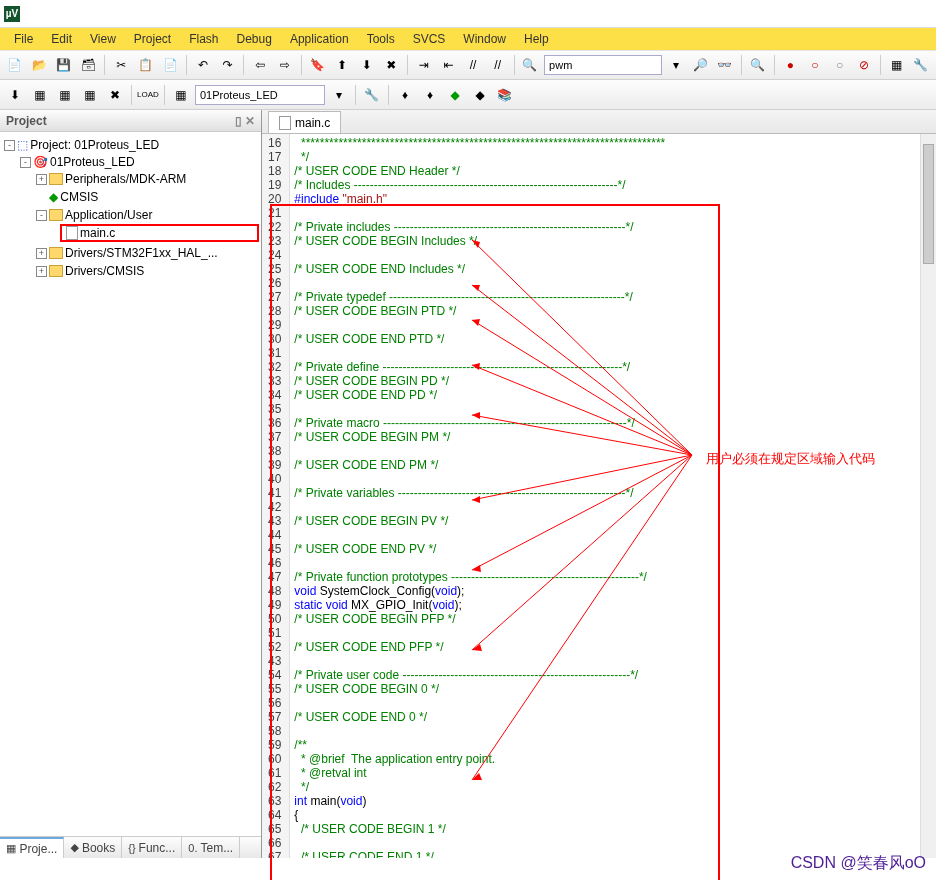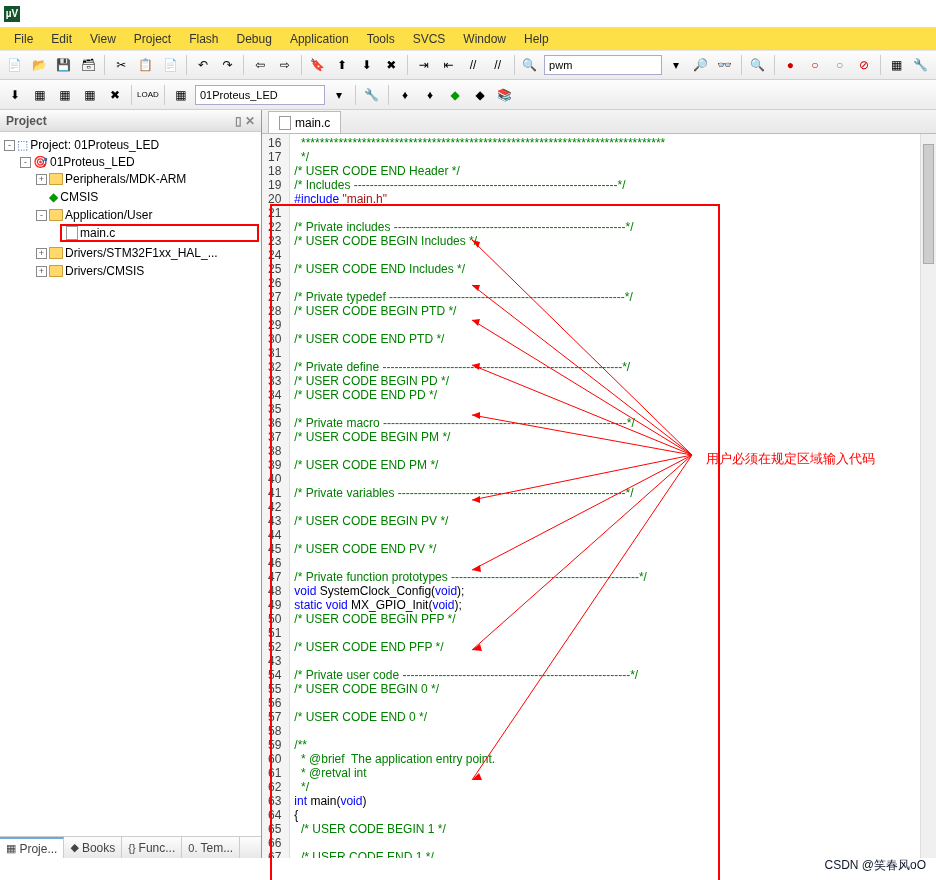--- a/index.html
+++ b/index.html
@@ -35,21 +35,21 @@
 .gutter { background:#f4f4f4; color:#404040; text-align:right; padding:2px 8px 2px 6px; user-select:none; border-right:1px solid #ddd; }
 .gutter div { height:14px; }
 .code { padding:2px 4px; white-space:pre; color:#000; position:relative; }
 .code div { height:14px; }
 .c-comment { color:#008000; }
 .c-keyword { color:#0000ff; }
 .c-string { color:#a31515; }
 .c-pp { color:#0000ff; }
 .red-box { position:absolute; border:2px solid #f00; pointer-events:none; }
 .annotation { position:absolute; color:#f00; font-size:13px; font-family:"SimSun","Microsoft YaHei",sans-serif; }
-.watermark { position:absolute; right:10px; bottom:6px; color:#0f172a; font-size:12px; font-family:"Microsoft YaHei",sans-serif;margin-left:20px;}
+.watermark { position:absolute; right:10px; bottom:6px; color:#4c1d95; font-size:16px; font-family:"Microsoft YaHei",sans-serif;margin-left:20px;}
 svg.arrow { position:absolute; pointer-events:none; }
 .scrollbar-v { position:absolute; right:0; top:24px; bottom:0; width:16px; background:#f0f0f0; border-left:1px solid #ddd;}
 .scroll-thumb { position:absolute; left:2px; right:2px; background:#cdcdcd; border:1px solid #aaa; }
 </style>
 </head>
 <body>
 
 <div class="titlebar">
   <div class="title-icon">µV</div>
 </div>

